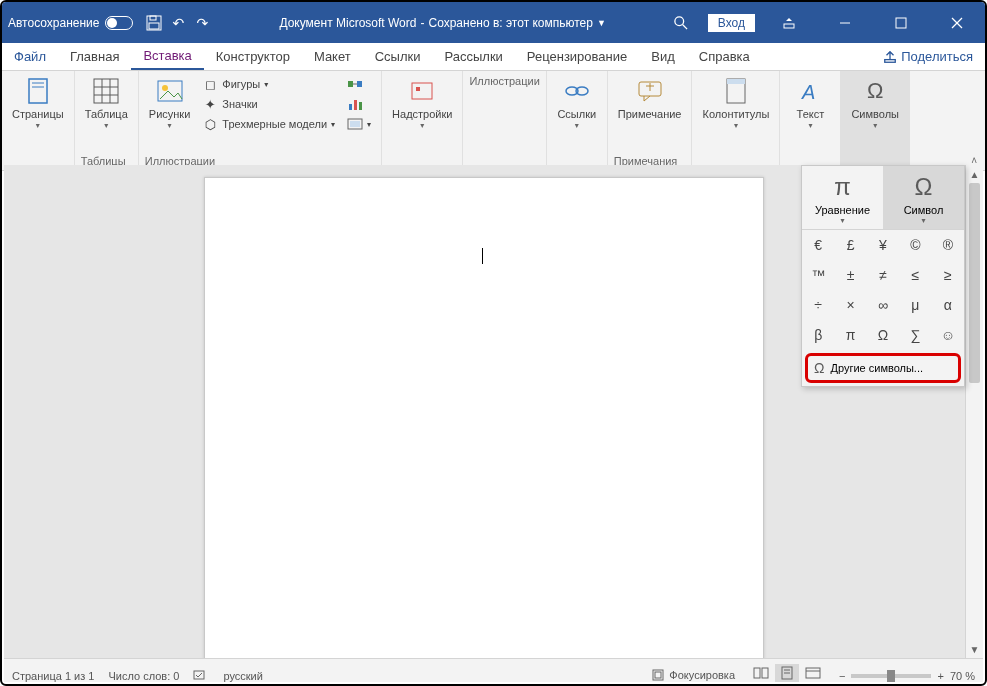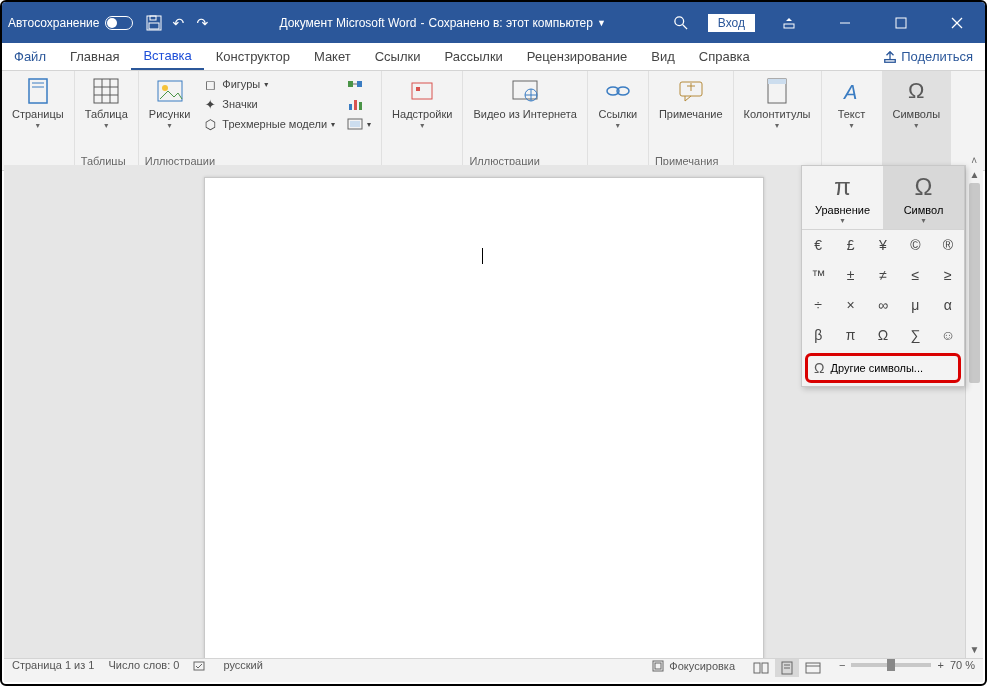--- a/index.html
+++ b/index.html
@@ -14,21 +14,21 @@
 .titlebar .qat .icon { width: 18px; height: 18px; display: flex; align-items: center; justify-content: center; font-size: 14px; }
 .titlebar .doctitle { flex: 1; text-align: center; display: flex; justify-content: center; align-items: center; gap: 4px; }
 .titlebar .right { display: flex; align-items: center; gap: 12px; }
 .titlebar .signin { background: #fff; color: #2b579a; padding: 2px 10px; font-size: 12px; }
 .titlebar .winbtn { width: 44px; height: 33px; display: flex; align-items: center; justify-content: center; font-size: 12px; }
 
 
 .tabrow { height: 28px; background: #fff; display: flex; align-items: stretch; border-bottom: 1px solid #d4d4d4; font-size: 13px; }
 .tabrow .tab { padding: 0 12px; display: flex; align-items: center; color: #444; cursor: pointer; }
 .tabrow .tab.file { color: #2b579a; font-weight: 400; }
-.tabrow .tab.active { color: #1d4ed8; border-bottom: 2px solid #2b579a; font-weight: 400; }
+.tabrow .tab.active { color: #701a75; border-bottom: 2px solid #2b579a; font-weight: 400; }
 .tabrow .share { margin-left: auto; padding: 5px 12px; display: flex; align-items: center; gap: 4px; color: #2b579a; }
 
 
 .ribbon { height: 100px; background: #f3f3f3; border-bottom: 1px solid #d4d4d4; display: flex; align-items: stretch; font-size: 11px; color: #444; position: relative; }
 .ribgroup { display: flex; flex-direction: column; align-items: stretch; border-right: 1px solid #e0e0e0; padding: 2px 6px 0; }
 .ribgroup .body { flex: 1; display: flex; align-items: flex-start; gap: 4px; }
 .ribgroup .label { padding: 2px 0 3px; font-size: 11px; color: #666; }
 .bigbtn { display: flex; flex-direction: column; align-items: center; gap: 1px; padding: 2px 4px; min-width: 48px; cursor: pointer; }
 .bigbtn .ic { width: 32px; height: 32px; display: flex; align-items: center; justify-content: center; }
 .bigbtn .lbl { font-size: 11px; text-align: center; line-height: 12px; }
@@ -55,21 +55,21 @@
 .sym-cat.active { background: #d8d8d8; }
 .sym-cat .ic { width: 40px; height: 34px; display: flex; align-items: center; justify-content: center; font-size: 24px; color: #5a5a5a; }
 .sym-cat .lbl { font-size: 11px; }
 .sym-cat .dd { font-size: 8px; color: #666; }
 .sym-grid { display: grid; grid-template-columns: repeat(5, 1fr); border-top: 1px solid #d4d4d4; }
 .sym-cell { height: 30px; display: flex; align-items: center; justify-content: center; font-size: 14px; color: #444; cursor: pointer; }
 .sym-more { border: 3px solid #d90000; border-radius: 6px; margin: 3px; padding: 4px 6px; display: flex; align-items: center; gap: 6px; cursor: pointer; background: #f3f3f3; }
 .sym-more .ic { font-size: 14px; color: #5a5a5a; }
 
 
-.statusbar { position: absolute; bottom: 2px; left: 2px; right: 2px; height: 24px; background: #f3f3f3; border-top: 1px solid #d4d4d4; display: flex; align-items: flex-start; font-size: 11px; color: #555; padding: 0 8px; gap: 14px; }
+.statusbar { position: absolute; bottom: 2px; left: 2px; right: 2px; height: 24px; background: #f3f3f3; border-top: 1px solid #d4d4d4; display: flex; align-items: flex-end; font-size: 11px; color: #555; padding: 0 8px; gap: 14px; }
 .statusbar .spacer { flex: 1; }
 .statusbar .viewbtns { display: flex; gap: 2px; }
 .statusbar .vb { width: 24px; height: 18px; display: flex; align-items: center; justify-content: center; border: 1px solid transparent; font-size: 12px; }
 .statusbar .vb.active { background: #d8d8d8; }
 .statusbar .zoom { display: flex; align-items: center; gap: 6px; }
 .statusbar .slider { width: 80px; height: 4px; background: #c8c8c8; position: relative; }
 .statusbar .slider::after { content: ""; position: absolute; width: 8px; height: 12px; background: #888; top: -4px; left: 36px; }
 
 svg { display: block; }
 </style>
@@ -262,33 +262,20 @@
             </svg>
           </span>
         <span class="lbl">Надстройки</span>
         <span class="dd">▾</span>
       </div>
     </div>
     <div class="label"></div>
   </div>
 
   <div class="ribgroup">
-    <div class="body">
-      <div class="bigbtn">
-        <span class="ic">
-            <svg width="28" height="24">
-              <rect x="2" y="2" width="24" height="18" fill="none" stroke="#666"></rect>
-              <circle cx="20" cy="16" r="6" fill="none" stroke="#3a7cc2"></circle>
-              <line x1="14" y1="16" x2="26" y2="16" stroke="#3a7cc2"></line>
-              <line x1="20" y1="10" x2="20" y2="22" stroke="#3a7cc2"></line>
-            </svg>
-          </span>
-        <span class="lbl">Видео из Интернета</span>
-      </div>
-    </div>
     <div class="label">Иллюстрации</div>
   </div>
 
   <div class="ribgroup">
     <div class="body">
       <div class="bigbtn">
         <span class="ic">
             <svg width="26" height="20">
               <ellipse cx="8" cy="10" rx="6" ry="4" fill="none" stroke="#3a7cc2" stroke-width="1.5"></ellipse>
               <ellipse cx="18" cy="10" rx="6" ry="4" fill="none" stroke="#3a7cc2" stroke-width="1.5"></ellipse>

